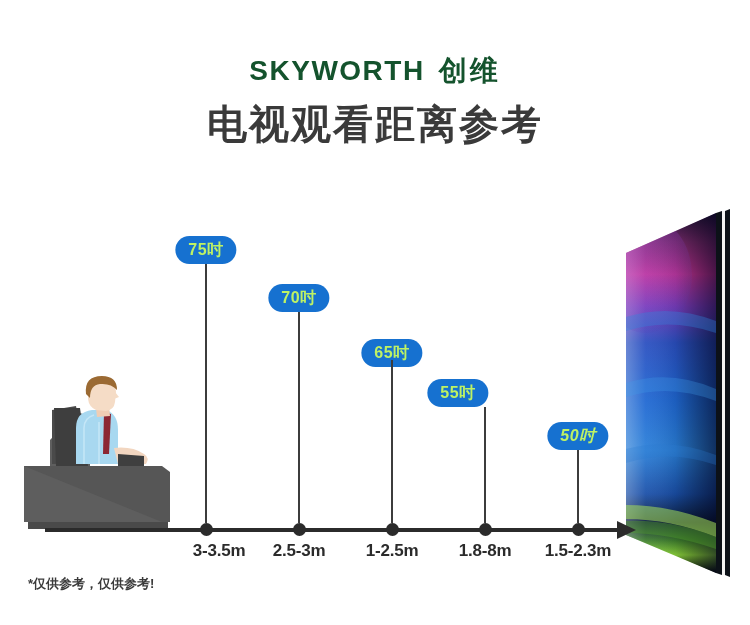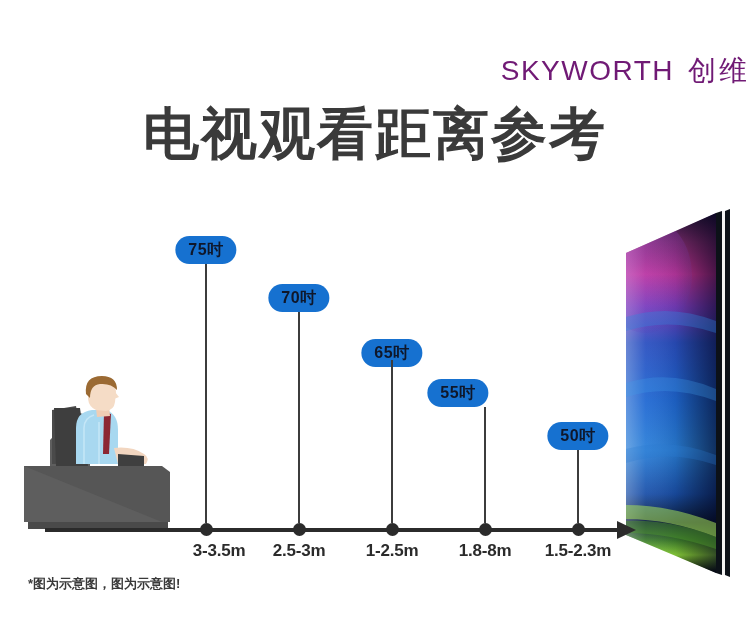--- a/index.html
+++ b/index.html
@@ -15,37 +15,37 @@
     overflow: hidden;
     font-family: "Liberation Sans", "DejaVu Sans", sans-serif;
   }
 
   
   .brand {
     position: absolute;
     top: 52px;
     left: 0;
     width: 750px;
-    text-align: right;
+    text-align: center;
     font-size: 28px;
-    font-weight: normal;
+    font-weight: bold;
     letter-spacing: 1px;
-    color: #701a75;
+    color: #14532d;
     white-space: nowrap;
   }
   .brand .brand-latin { letter-spacing: 1.5px; }
   .brand .brand-cjk { margin-left: 14px; letter-spacing: 3px; }
 
   .page-title {
     position: absolute;
     top: 97px;
     left: 0;
     width: 750px;
     text-align: center;
-    font-size: 56px;
+    font-size: 40px;
     font-weight: bold;
     color: #3a3a3a;
     letter-spacing: 2px;
     white-space: nowrap;
   }
 
   
   .stage {
     position: absolute;
     left: 0;
@@ -90,21 +90,21 @@
     margin-left: -1px;
     background: #3c3c3c;
   }
   .size-badge {
     position: absolute;
     height: 28px;
     line-height: 28px;
     padding: 0 13px;
     border-radius: 14px;
     background: #1671d0;
-    color: #0f172a;
+    color: #bef264;
     font-size: 16px;
     font-weight: bold;
     white-space: nowrap;
     transform: translateX(-50%);
     text-align: center;
     letter-spacing: 0.5px;
   }
   .dist-label {
     position: absolute;
     top: 541px;
@@ -241,23 +241,23 @@
         <div class="marker-dot" style="left: 299px;"></div>
         <div class="dist-label" style="left: 299px; text-align: center;">2.5-3m</div>
         <div class="size-badge" style="left: 392px; top: 339px;">65吋</div>
         <div class="marker-stem" style="left: 392px; top: 360px; height: 163px;"></div>
         <div class="marker-dot" style="left: 392px;"></div>
         <div class="dist-label" style="left: 392px;">1-2.5m</div>
         <div class="size-badge" style="left: 458px; top: 379px;">55吋</div>
         <div class="marker-stem" style="left: 485px; top: 407px; height: 116px;"></div>
         <div class="marker-dot" style="left: 485px;"></div>
         <div class="dist-label" style="left: 485px;">1.8-8m</div>
-        <div class="size-badge" style="left: 578px; top: 422px;">50吋</div>
+        <div class="size-badge" style="left: 578px; top: 422px; font-style: italic;">50吋</div>
         <div class="marker-stem" style="left: 578px; top: 450px; height: 73px;"></div>
         <div class="marker-dot" style="left: 578px;"></div>
         <div class="dist-label" style="left: 578px;">1.5-2.3m</div>
       </div>
 
   </div>
 
-  <div class="footnote">*图为示意图，图为示意图!</div>
+  <div class="footnote">*仅供参考，仅供参考!</div>
 
 </div>
 
 </body></html>

